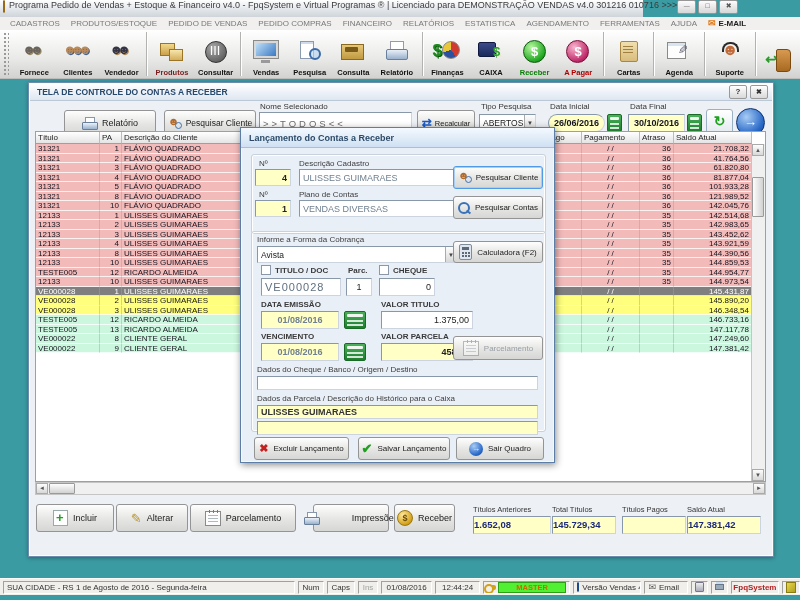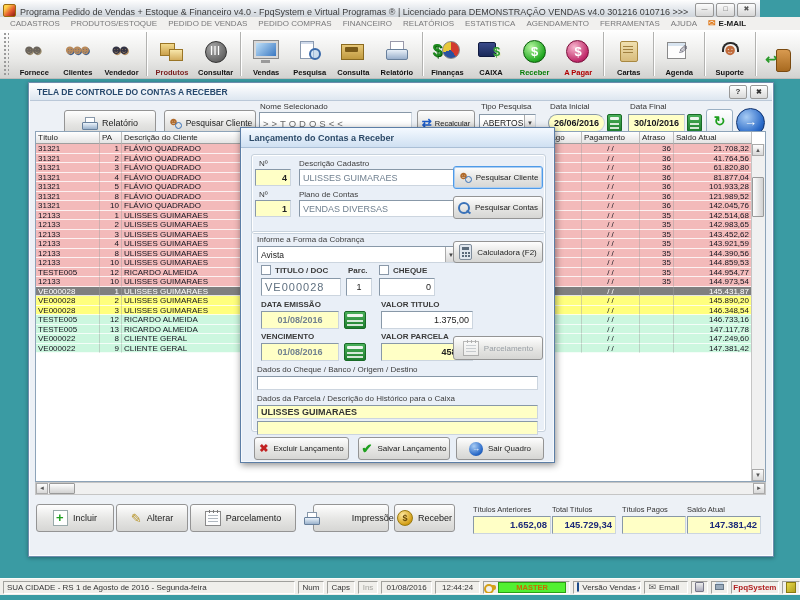--- a/index.html
+++ b/index.html
@@ -4,23 +4,23 @@
 <style>
   html,body{margin:0;padding:0;}
   body{
     width:800px;height:600px;overflow:hidden;position:relative;
     background:#3a9ba3;
     font-family:"Liberation Sans",sans-serif;
     -webkit-font-smoothing:antialiased;
     user-select:none;
   }
   
-  .titlebar{position:absolute;left:0;top:0;width:760px;height:17px;
+  .titlebar{position:absolute;left:0;top:0;width:643px;height:17px;
     background:linear-gradient(#fefefe,#e3e7ec 55%,#cfd4da);
-    border-bottom:1px solid #b4bac1;display:flex;align-items:flex-end;}
+    border-bottom:1px solid #b4bac1;display:flex;align-items:flex-start;}
   .app-icon{width:11px;height:11px;margin:0 4px 0 3px;border-radius:2px;
     background:linear-gradient(135deg,#ffd24a 20%,#e2572e 60%,#8a1d12);border:1px solid #9a6a10;}
   .wtitle{font-size:9px;color:#3b3b3b;white-space:nowrap;}
   .winbtns{margin-left:auto;display:flex;gap:2px;padding-right:4px;}
   .winbtn{width:17px;height:12px;background:linear-gradient(#fcfcfc,#d6d6d6);
     border:1px solid #969696;border-radius:2px;font-size:7px;line-height:10px;text-align:center;color:#555;}
   .glyph-min::before{content:"—";font-size:6px;}
   .glyph-max::before{content:"□";}
   .glyph-close::before{content:"✖";font-size:7px;}
   
@@ -162,21 +162,21 @@
   .vs-thumb{position:absolute;left:0;top:33px;width:12px;height:40px;background:linear-gradient(90deg,#fdfdfd,#d2d2d2);border:1px solid #9a9a9a;box-sizing:border-box;border-radius:1px;}
   .hscroll{position:absolute;left:6px;top:399px;width:731px;height:13px;background:#f0f0f0;border:1px solid #c5c5c5;box-sizing:border-box;}
   .hs-arrow{position:absolute;top:0;width:12px;height:11px;background:linear-gradient(#fdfdfd,#d8d8d8);border:1px solid #aaa;
     box-sizing:border-box;font-size:6px;text-align:center;line-height:9px;color:#555;}
   .hs-left{left:0;} .hs-left::before{content:"◄";}
   .hs-right{right:0;} .hs-right::before{content:"►";}
   .hs-thumb{position:absolute;left:13px;top:0;width:26px;height:11px;background:linear-gradient(#fdfdfd,#d2d2d2);border:1px solid #9a9a9a;box-sizing:border-box;border-radius:1px;}
   
   .sumlabel{position:absolute;font-size:7.5px;color:#333;white-space:nowrap;}
   .sumfield{position:absolute;height:18px;background:#ffffc6;border:1px solid;border-color:#8898a8 #ccd5df #ccd5df #8898a8;
-    box-sizing:border-box;font-size:9.5px;font-weight:bold;color:#1d2a7a;text-align:right;line-height:16px;padding-right:3px;}
+    box-sizing:border-box;font-size:9.5px;font-weight:bold;color:#1d2a7a;line-height:16px;padding-right:3px;}
   
   .modal{position:absolute;left:240px;top:127px;width:313px;height:334px;background:#e9eff7;
     border:1px solid #5c7ea6;box-shadow:1px 2px 7px rgba(0,0,0,.45),inset 0 0 0 1px #f6f9fc;z-index:10;}
   .modal-title{height:19px;background:linear-gradient(#f4f9ff,#cfe0f2);border-bottom:1px solid #aabfd6;
     font-size:9px;font-weight:bold;color:#2c4a68;display:flex;align-items:center;padding-left:8px;}
   .groupbox{position:absolute;border:1px solid #c7d2dd;border-radius:3px;box-shadow:inset 0 0 0 1px #fff;}
   .mlabel{position:absolute;font-size:8px;color:#3c3c3c;white-space:nowrap;}
   .mlabel.bold{font-weight:bold;color:#3a3a3a;}
   .mfield{position:absolute;background:#fff;border:1px solid;border-color:#8898a8 #ccd5df #ccd5df #8898a8;
     box-sizing:border-box;font-size:9px;color:#708090;display:flex;align-items:center;padding:0 3px;}

